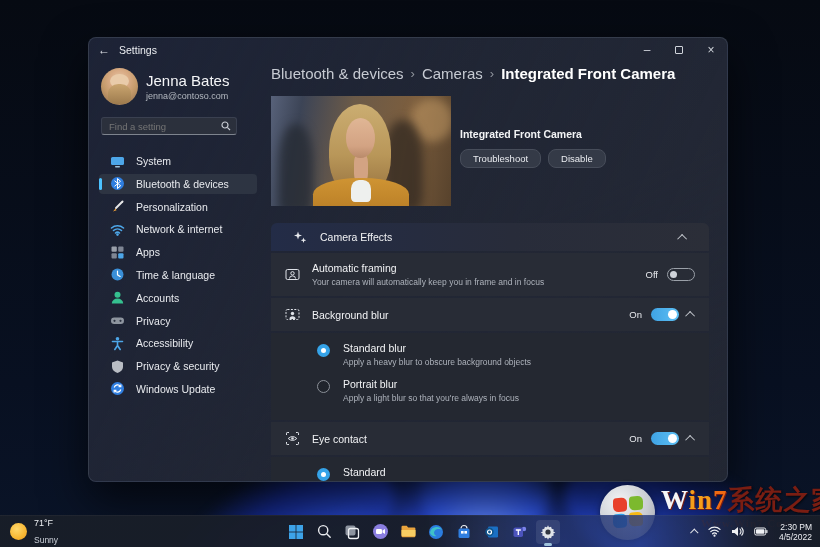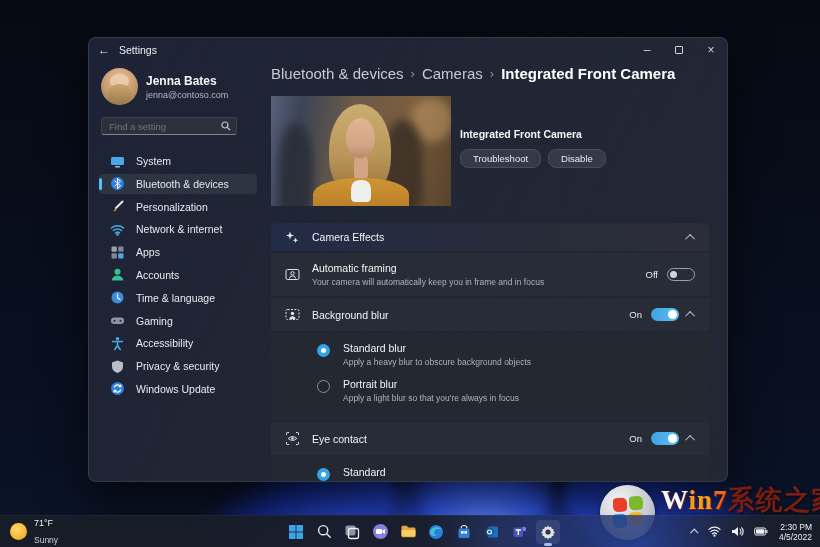--- a/index.html
+++ b/index.html
@@ -34,21 +34,21 @@
 
   
   .sidebar { position:absolute; left:0; top:24px; bottom:0; width:178px; padding:4px 10px 0 10px; }
   .account { display:flex; align-items:center; gap:8px; margin:2px 0 12px 2px; }
   .avatar { width:37px; height:37px; border-radius:50%; overflow:hidden; position:relative;
             background:radial-gradient(circle at 50% 32%, #e7c9a8 0%, #d9ab85 30%, #c49a6a 55%, #8a6a4a 100%); }
   .avatar::before { content:""; position:absolute; left:9px; top:6px; width:19px; height:14px;
             border-radius:50%; background:#e9cba9; }
   .avatar::after { content:""; position:absolute; left:7px; top:16px; width:23px; height:20px;
             border-radius:45% 45% 30% 30%; background:linear-gradient(180deg,#caa56f,#9d7b4e); }
-  .acc-name { font-size:12px; font-weight:bold; color:#f4f5f7; }
+  .acc-name { font-size:15px; font-weight:normal; color:#f4f5f7; }
   .acc-mail { font-size:9px; color:#b3b8c0; margin-top:2px; }
   .searchbox { position:relative; width:136px; margin-left:2px; }
   .searchbox input { width:100%; height:18px; background:#2b303c; border:1px solid #3a4050;
             border-bottom:1px solid #7e848e; border-radius:3px; color:#d6dae0;
             font-size:9.5px; padding:0 20px 0 7px; font-family:"Liberation Sans",sans-serif; }
   .search-ic { position:absolute; right:6px; top:4px; width:10px; height:10px; }
   .nav { margin-top:16px; list-style:none; }
   .nav li { position:relative; display:flex; align-items:center; gap:11px; height:20px;
             margin-bottom:2.8px; padding-left:11px; border-radius:4px; font-size:10.5px; color:#e8eaee; }
   .nav li.sel { background:#2d3442; }
@@ -79,21 +79,21 @@
   .pv-neck { position:absolute; left:83px; top:58px; width:14px; height:28px; background:#d3a383; border-radius:30%; }
 
   .cam-meta { position:absolute; left:189px; top:66px; }
   .cam-title { font-size:10.5px; font-weight:bold; color:#f3f4f6; }
   .cam-btns { display:flex; gap:7px; margin-top:9px; }
   .btn { background:#343a47; border:1px solid #474d5a; border-radius:8px; color:#e9ebef;
          font-size:9.5px; padding:3px 12px; font-family:"Liberation Sans",sans-serif; }
 
   .cards { position:absolute; left:0; top:161px; width:438px; }
   .card-row { position:relative; background:#282c36; margin-bottom:2px; display:flex; align-items:center; }
-  .card-head { height:28px; border-radius:6px 6px 0 0; padding:0 14px;
+  .card-head { height:28px; border-radius:6px 6px 0 0; padding:0 22px;
          background:linear-gradient(90deg,#232c47 0%,#282c3a 55%,#2b2e38 100%); }
   .row-ic { width:15px; height:15px; margin-right:12px; flex:0 0 15px; }
   .row-title { font-size:10.5px; color:#f2f3f5; }
   .row-sub { font-size:8.5px; color:#adb2bb; margin-top:3px; }
   .row-right { margin-left:auto; display:flex; align-items:center; gap:9px; }
   .state-label { font-size:9.5px; color:#e8eaee; }
   .toggle { width:28px; height:13px; border-radius:7px; position:relative; }
   .toggle.off { border:1px solid #9aa0a8; background:transparent; }
   .toggle.off::after { content:""; position:absolute; left:2px; top:2px; width:7px; height:7px;
          border-radius:50%; background:#cfd3da; }
@@ -245,44 +245,44 @@
                 <rect x="8.2" y="1.5" width="5.3" height="5.3" rx="1" fill="#7f8694"></rect>
                 <rect x="1.5" y="8.2" width="5.3" height="5.3" rx="1" fill="#7f8694"></rect>
                 <rect x="8.2" y="8.2" width="5.3" height="5.3" rx="1" fill="#4da6e8"></rect>
               </svg>
             </span>
           <span>Apps</span>
         </li>
         <li>
           <span class="nav-ic">
               <svg width="15" height="15" viewBox="0 0 15 15">
+                <circle cx="7.5" cy="7.5" r="6" fill="#3a8fd8"></circle>
+                <path d="M7.5 4 v3.8 l2.6 1.6" stroke="#fff" stroke-width="1.2" fill="none" stroke-linecap="round"></path>
+              </svg>
+            </span>
+          <span>Time &amp; language</span>
+        </li>
+        <li>
+          <span class="nav-ic">
+              <svg width="15" height="15" viewBox="0 0 15 15">
                 <circle cx="7.5" cy="4.8" r="3" fill="#35c08f"></circle>
                 <path d="M1.8 13.5 a5.7 5 0 0 1 11.4 0 Z" fill="#35c08f"></path>
               </svg>
             </span>
           <span>Accounts</span>
-        </li>
-        <li>
-          <span class="nav-ic">
-              <svg width="15" height="15" viewBox="0 0 15 15">
-                <circle cx="7.5" cy="7.5" r="6" fill="#3a8fd8"></circle>
-                <path d="M7.5 4 v3.8 l2.6 1.6" stroke="#fff" stroke-width="1.2" fill="none" stroke-linecap="round"></path>
-              </svg>
-            </span>
-          <span>Time &amp; language</span>
         </li>
         <li>
           <span class="nav-ic">
               <svg width="15" height="15" viewBox="0 0 15 15">
                 <rect x="1" y="4.5" width="13" height="6.5" rx="3.2" fill="#8e959f"></rect>
                 <circle cx="4.5" cy="7.8" r="1.1" fill="#2b3240"></circle>
                 <circle cx="10.5" cy="7.8" r="1.1" fill="#2b3240"></circle>
               </svg>
             </span>
-          <span>Gaming</span>
+          <span>Privacy</span>
         </li>
         <li>
           <span class="nav-ic">
               <svg width="15" height="15" viewBox="0 0 15 15">
                 <circle cx="7.5" cy="2.8" r="1.8" fill="#4da6e8"></circle>
                 <path d="M2.5 5.5 h10 M7.5 5.5 v4 M7.5 9.5 l-2.7 4 M7.5 9.5 l2.7 4" stroke="#4da6e8" stroke-width="1.6" fill="none" stroke-linecap="round"></path>
               </svg>
             </span>
           <span>Accessibility</span>
         </li>

